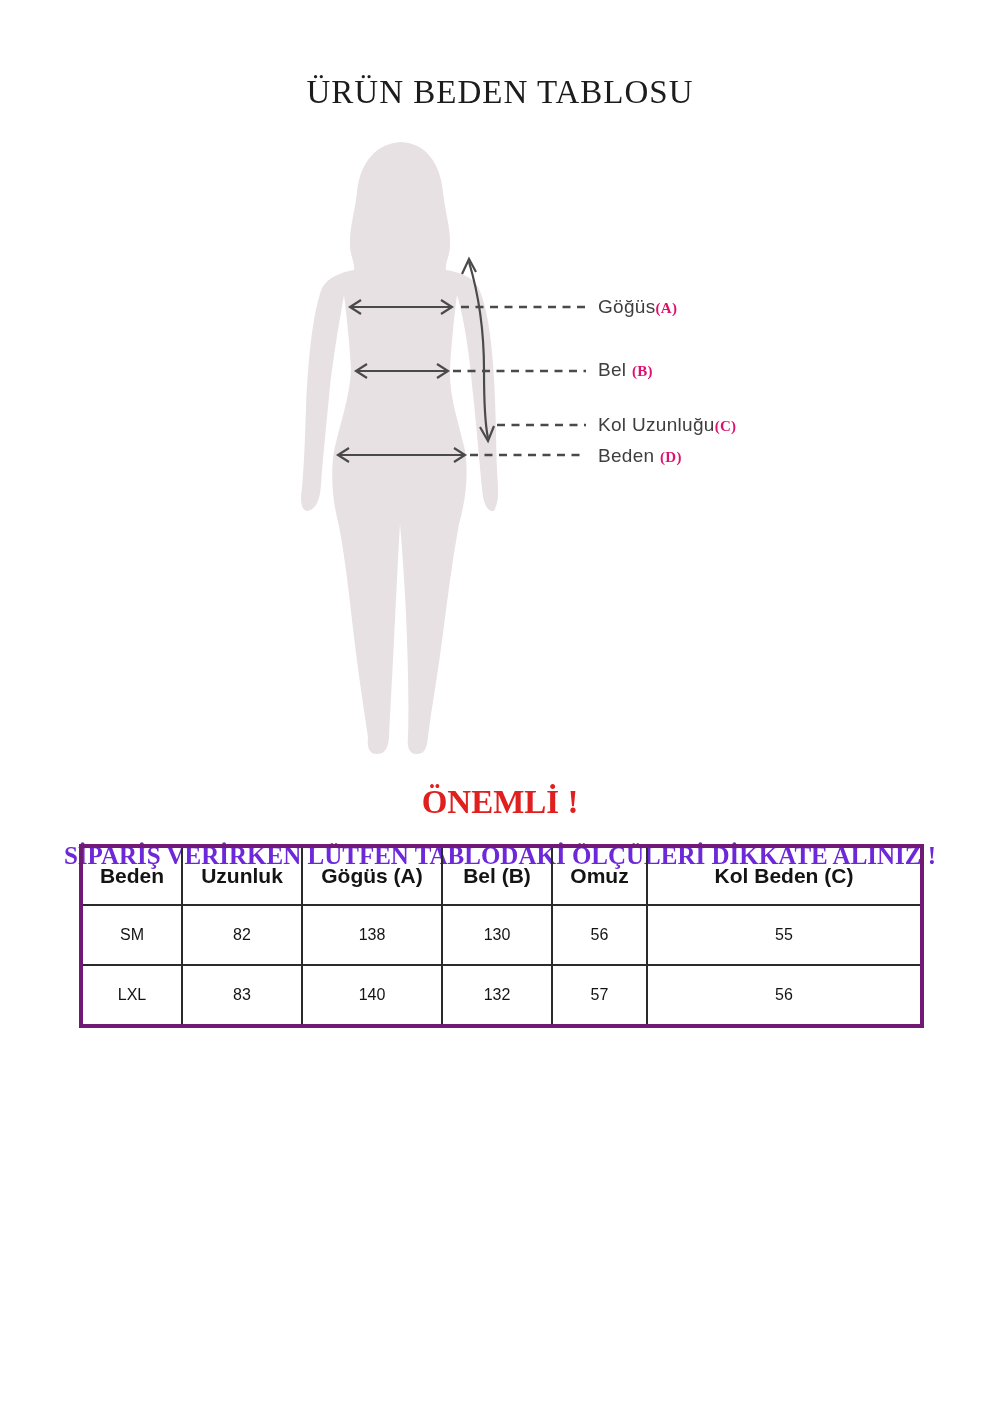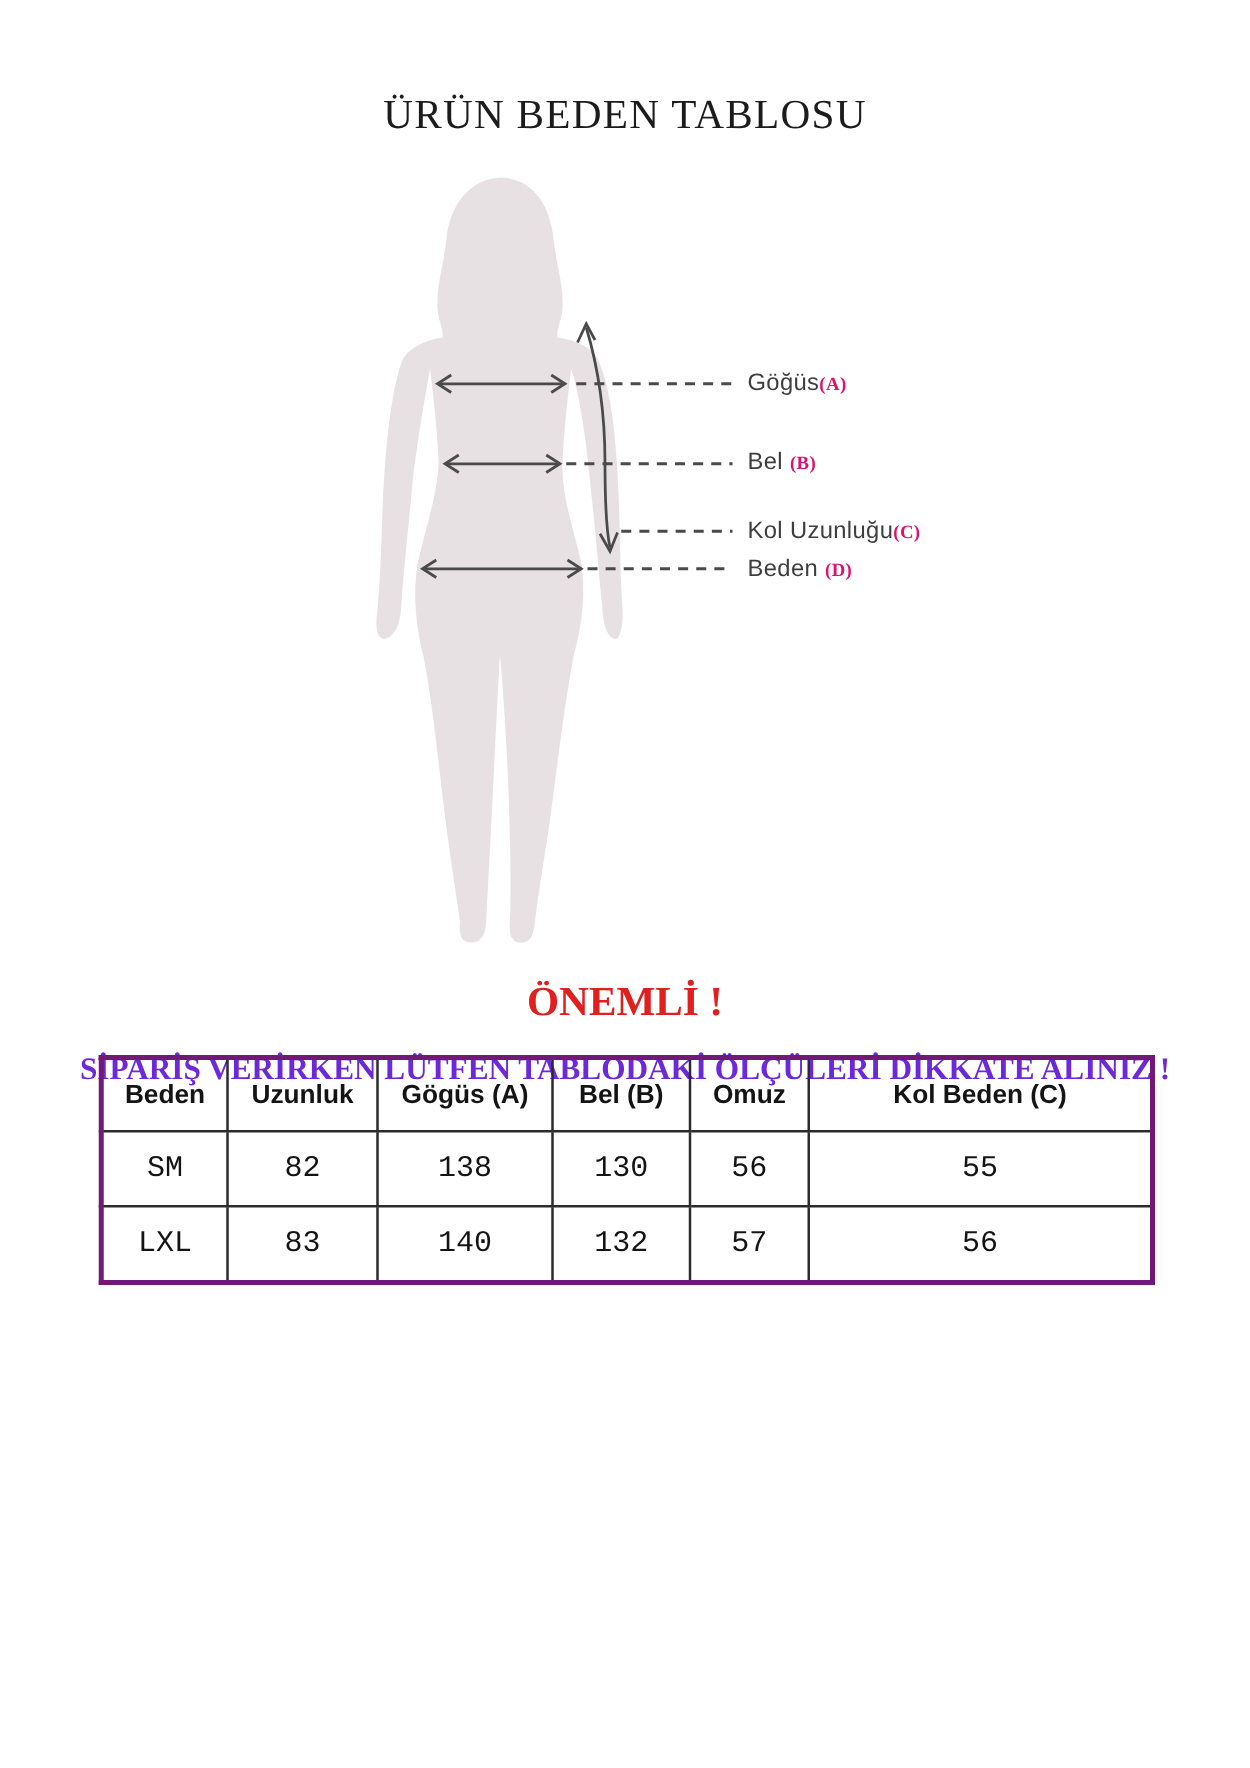--- a/index.html
+++ b/index.html
@@ -45,21 +45,21 @@
     border-collapse:collapse;
     table-layout:fixed;
     border:4px solid #701a75;
   }
   table.size-table th, table.size-table td{
     border:2px solid #2b2b2b;
     text-align:center;vertical-align:middle;
     color:#141414;
   }
   table.size-table th{height:54px;font-size:21px;font-weight:700;}
-  table.size-table td{height:56px;font-size:24px;font-weight:400;font-family:Liberation Mono, monospace;}
+  table.size-table td{height:56px;font-size:16px;font-weight:400;}
 </style>
 </head>
 <body>
 
 <div class="page">
 
   <div class="page-title">ÜRÜN BEDEN TABLOSU</div>
 
   <svg class="diagram-svg" width="1000" height="1414" viewBox="0 0 1000 1414" xmlns="http://www.w3.org/2000/svg">
 

